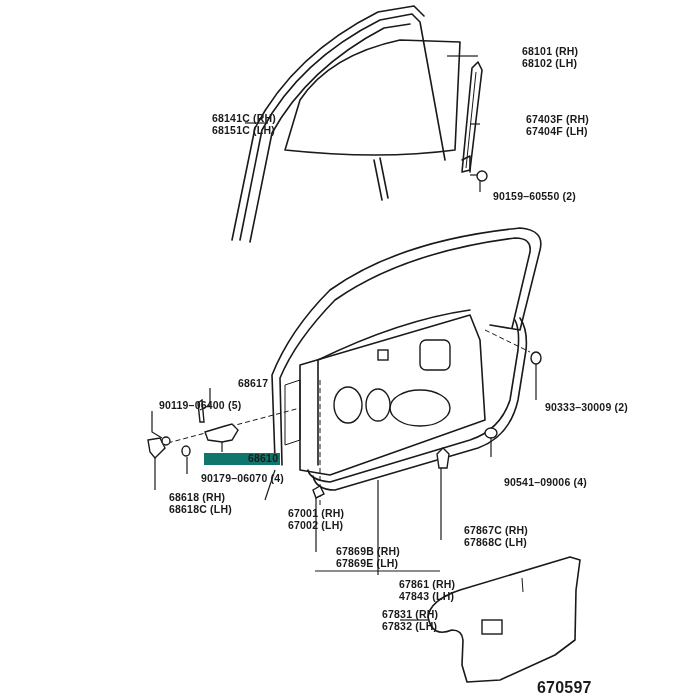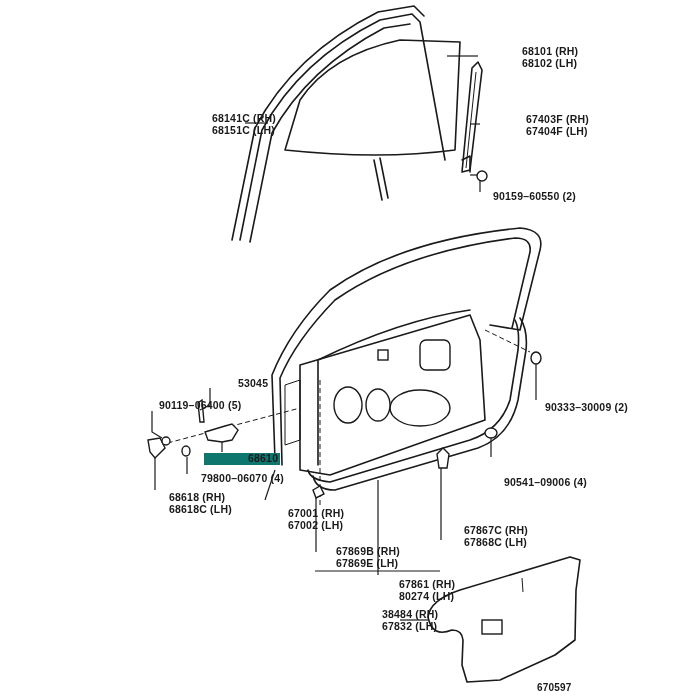--- a/index.html
+++ b/index.html
@@ -107,30 +107,30 @@
     <span>68151C (LH)</span>
   </div>
   <div class="lbl" style="left:482px;top:114px">
     <span>67403F (RH)</span>
     <span>67404F (LH)</span>
   </div>
   <div class="lbl" style="left:449px;top:191px">
     <span>90159–60550 (2)</span>
   </div>
   <div class="lbl" style="left:194px;top:378px">
-    <span>53045</span>
+    <span>68617</span>
   </div>
   <div class="lbl" style="left:115px;top:400px">
     <span>90119–06400 (5)</span>
   </div>
   <div class="lbl" style="left:204px;top:453px">
     <span class="hl">68610</span>
   </div>
   <div class="lbl" style="left:157px;top:473px">
-    <span>79800–06070 (4)</span>
+    <span>90179–06070 (4)</span>
   </div>
   <div class="lbl" style="left:125px;top:492px">
     <span>68618   (RH)</span>
     <span>68618C (LH)</span>
   </div>
   <div class="lbl" style="left:244px;top:508px">
     <span>67001 (RH)</span>
     <span>67002 (LH)</span>
   </div>
   <div class="lbl" style="left:501px;top:402px">
@@ -142,20 +142,20 @@
   <div class="lbl" style="left:292px;top:546px">
     <span>67869B (RH)</span>
     <span>67869E (LH)</span>
   </div>
   <div class="lbl" style="left:420px;top:525px">
     <span>67867C (RH)</span>
     <span>67868C (LH)</span>
   </div>
   <div class="lbl" style="left:355px;top:579px">
     <span>67861 (RH)</span>
-    <span>80274 (LH)</span>
+    <span>47843 (LH)</span>
   </div>
   <div class="lbl" style="left:338px;top:609px">
-    <span>38484 (RH)</span>
+    <span>67831 (RH)</span>
     <span>67832 (LH)</span>
   </div>
-  <div class="lbl" style="left:537px;top:682px;font-size:10px">670597</div>
+  <div class="lbl" style="left:537px;top:682px;font-size:16px">670597</div>
 </div>
 
 </body></html>

